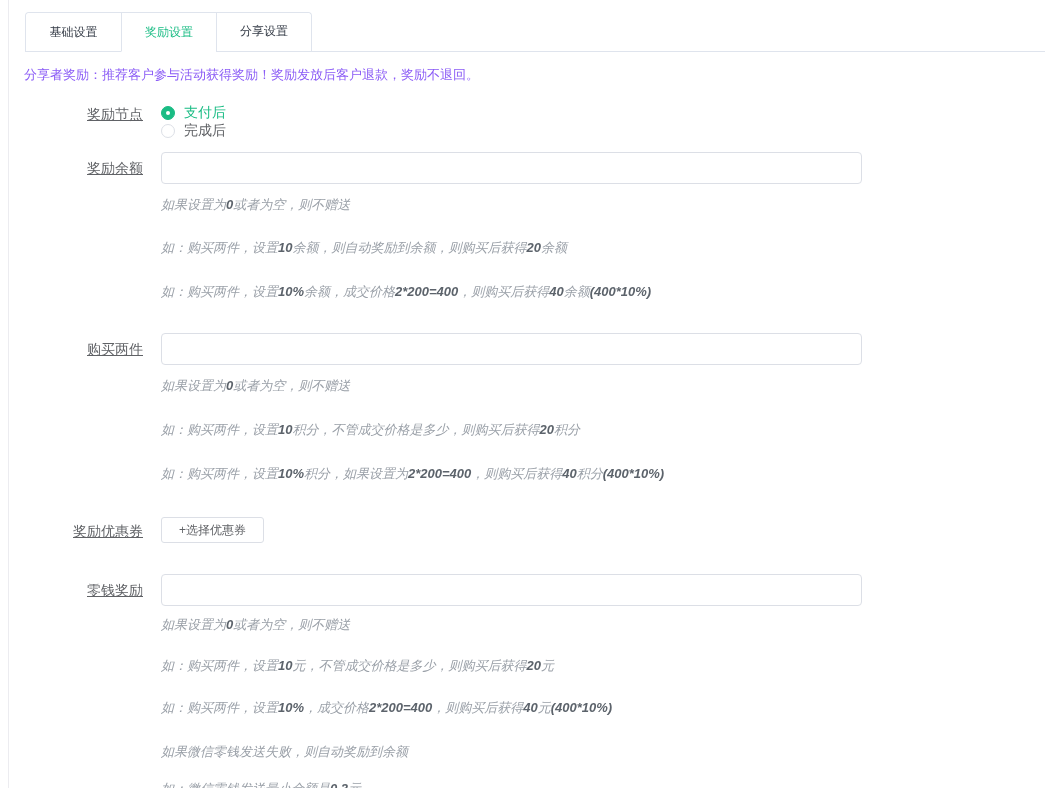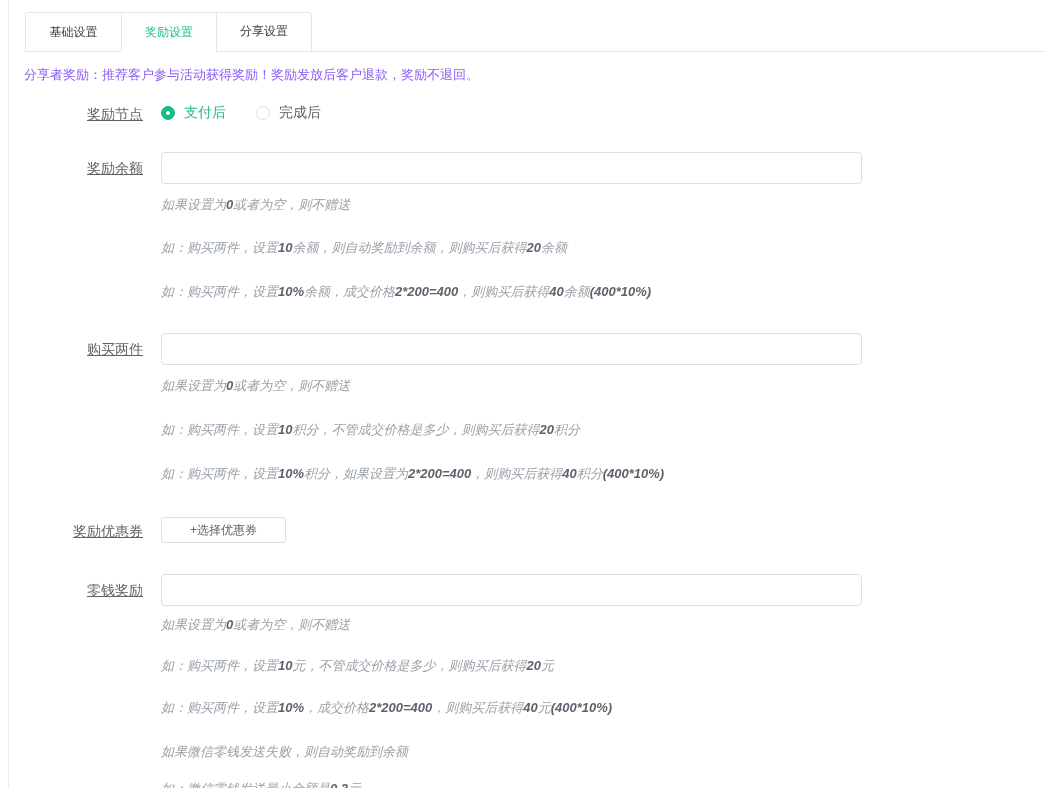--- a/index.html
+++ b/index.html
@@ -23,39 +23,39 @@
   .tab:last-child{border-top-right-radius:4px;font-family:Liberation Mono, monospace;}
   .tab.active{color:var(--accent);border-bottom-color:#fff;}
 
   
   .notice{position:absolute;left:16px;top:66px;font-size:13px;color:#8b5cf6;white-space:nowrap;margin-left:8px;}
 
   
   .lbl{position:absolute;left:0;width:143px;text-align:right;font-size:14px;color:#606266;line-height:20px;white-space:nowrap;text-decoration:underline;}
   .l-node{top:104px}.l-balance{top:158px}.l-points{top:339px}.l-coupon{top:521px}.l-cash{top:580px}
 
-  .radio-group{position:absolute;left:161px;top:104px;display:flex;align-items:flex-start;height:20px;}
+  .radio-group{position:absolute;left:161px;top:104px;display:flex;align-items:center;height:20px;flex-direction:column;}
   .radio{display:flex;align-items:center;font-size:14px;cursor:pointer;margin-right:30px;}
   .radio .dot{width:14px;height:14px;border-radius:50%;margin-right:9px;position:relative;}
   .radio.sel .dot{background:var(--accent);border:1px solid var(--accent);}
   .radio.sel .dot::after{content:'';position:absolute;width:4px;height:4px;border-radius:50%;background:#fff;left:50%;top:50%;transform:translate(-50%,-50%);}
   .radio.unsel .dot{background:#fff;border:1px solid var(--border);}
   .radio.sel .rl{color:var(--accent);}
   .radio.unsel .rl{color:#606266;}
 
   .tinput{position:absolute;left:161px;width:701px;height:32px;border:1px solid var(--border);border-radius:4px;background:#fff;font-size:14px;color:#606266;padding:0 10px;outline:none;}
   .i-balance{top:152px}.i-points{top:333px}.i-cash{top:574px}
 
   .help{position:absolute;left:161px;font-size:13px;line-height:15px;color:#9aa0a8;white-space:nowrap;font-style:italic;}
   .help b{font-weight:700;color:#5c636b;}
   .h-b1{top:197px}.h-b2{top:240px}.h-b3{top:284px}
   .h-p1{top:378px}.h-p2{top:422px}.h-p3{top:466px}
   .h-c1{top:617px}.h-c2{top:658px}.h-c3{top:700px}.h-c4{top:744px}.h-c5{top:781px}
 
-  .coupon-btn{position:absolute;left:161px;top:517px;height:26px;padding:0 28px;font-size:12px;color:#606266;background:#fff;border:1px solid var(--border);border-radius:3px;cursor:pointer;font-family:inherit;}
+  .coupon-btn{position:absolute;left:161px;top:517px;height:26px;padding:0 17px;font-size:12px;color:#606266;background:#fff;border:1px solid var(--border);border-radius:3px;cursor:pointer;font-family:inherit;}
 </style>
 </head>
 <body>
 
 <div class="page">
   <div class="vline"></div>
 
   <div class="tabs-bar">
     <div class="tabs-line"></div>
     <div class="tabs-nav">

